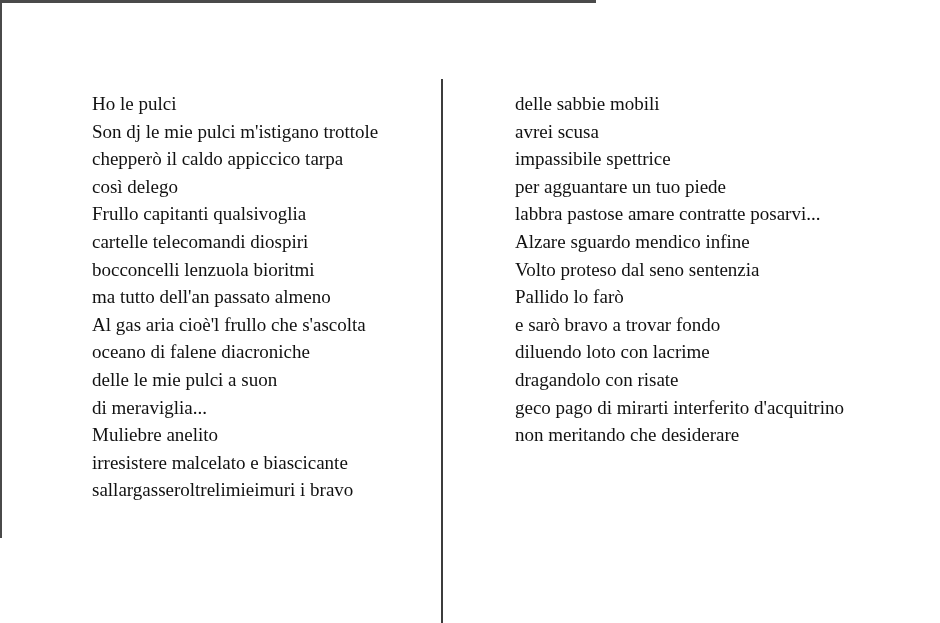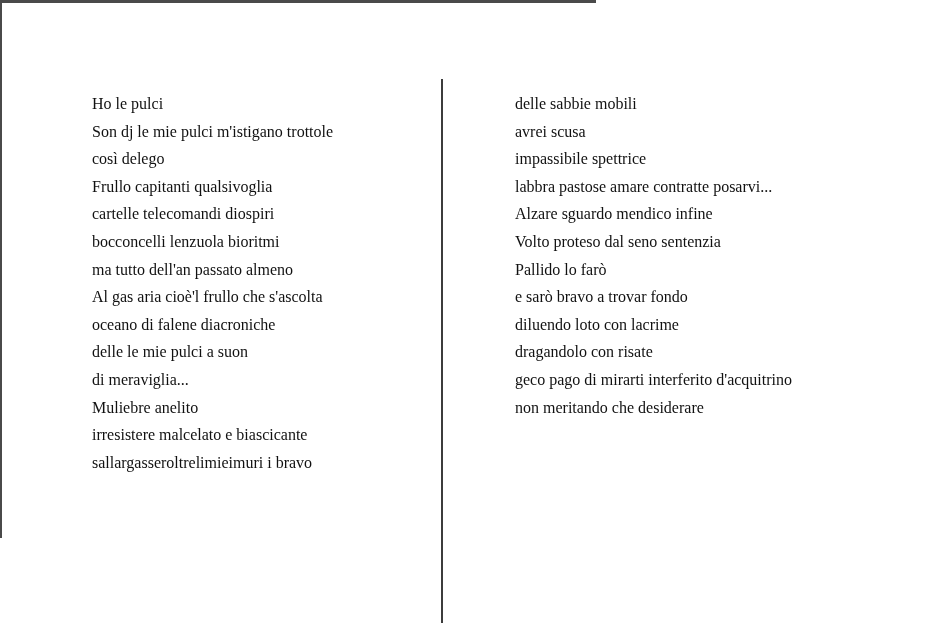--- a/index.html
+++ b/index.html
@@ -42,55 +42,57 @@
     .column {
       position: absolute;
       top: 92px;
       margin: 0;
       padding: 0;
       list-style: none;
     }
     .column.left { left: 92px; }
     .column.right { left: 515px; }
     .line {
-      font-size: 16px;
+      font-size: 19px;
       height: 27.6px;
       line-height: 24px;
       white-space: nowrap;
       font-family: Liberation Serif, serif;
     }
   </style>
 </head>
 <body>
 
 <div class="frame-top"></div>
 <div class="frame-left"></div>
 <div class="divider"></div>
 
 <ul class="column left">
   <li class="line">Ho le pulci</li>
   <li class="line">Son dj le mie pulci m'istigano trottole</li>
+  <li class="line">chepperò il caldo appiccico tarpa</li>
   <li class="line">così delego</li>
   <li class="line">Frullo capitanti qualsivoglia</li>
   <li class="line">cartelle telecomandi diospiri</li>
   <li class="line">bocconcelli lenzuola bioritmi</li>
   <li class="line">ma tutto dell'an passato almeno</li>
   <li class="line">Al gas aria cioè'l frullo che s'ascolta</li>
   <li class="line">oceano di falene diacroniche</li>
   <li class="line">delle le mie pulci a suon</li>
   <li class="line">di meraviglia...</li>
   <li class="line">Muliebre anelito</li>
   <li class="line">irresistere malcelato e biascicante</li>
   <li class="line">sallargasseroltrelimieimuri i bravo</li>
 </ul>
 
 <ul class="column right">
   <li class="line">delle sabbie mobili</li>
   <li class="line">avrei scusa</li>
   <li class="line">impassibile spettrice</li>
+  <li class="line">per agguantare un tuo piede</li>
   <li class="line">labbra pastose amare contratte posarvi...</li>
   <li class="line">Alzare sguardo mendico infine</li>
   <li class="line">Volto proteso dal seno sentenzia</li>
   <li class="line">Pallido lo farò</li>
   <li class="line">e sarò bravo a trovar fondo</li>
   <li class="line">diluendo loto con lacrime</li>
   <li class="line">dragandolo con risate</li>
   <li class="line">geco pago di mirarti interferito d'acquitrino</li>
   <li class="line">non meritando che desiderare</li>
 </ul>

